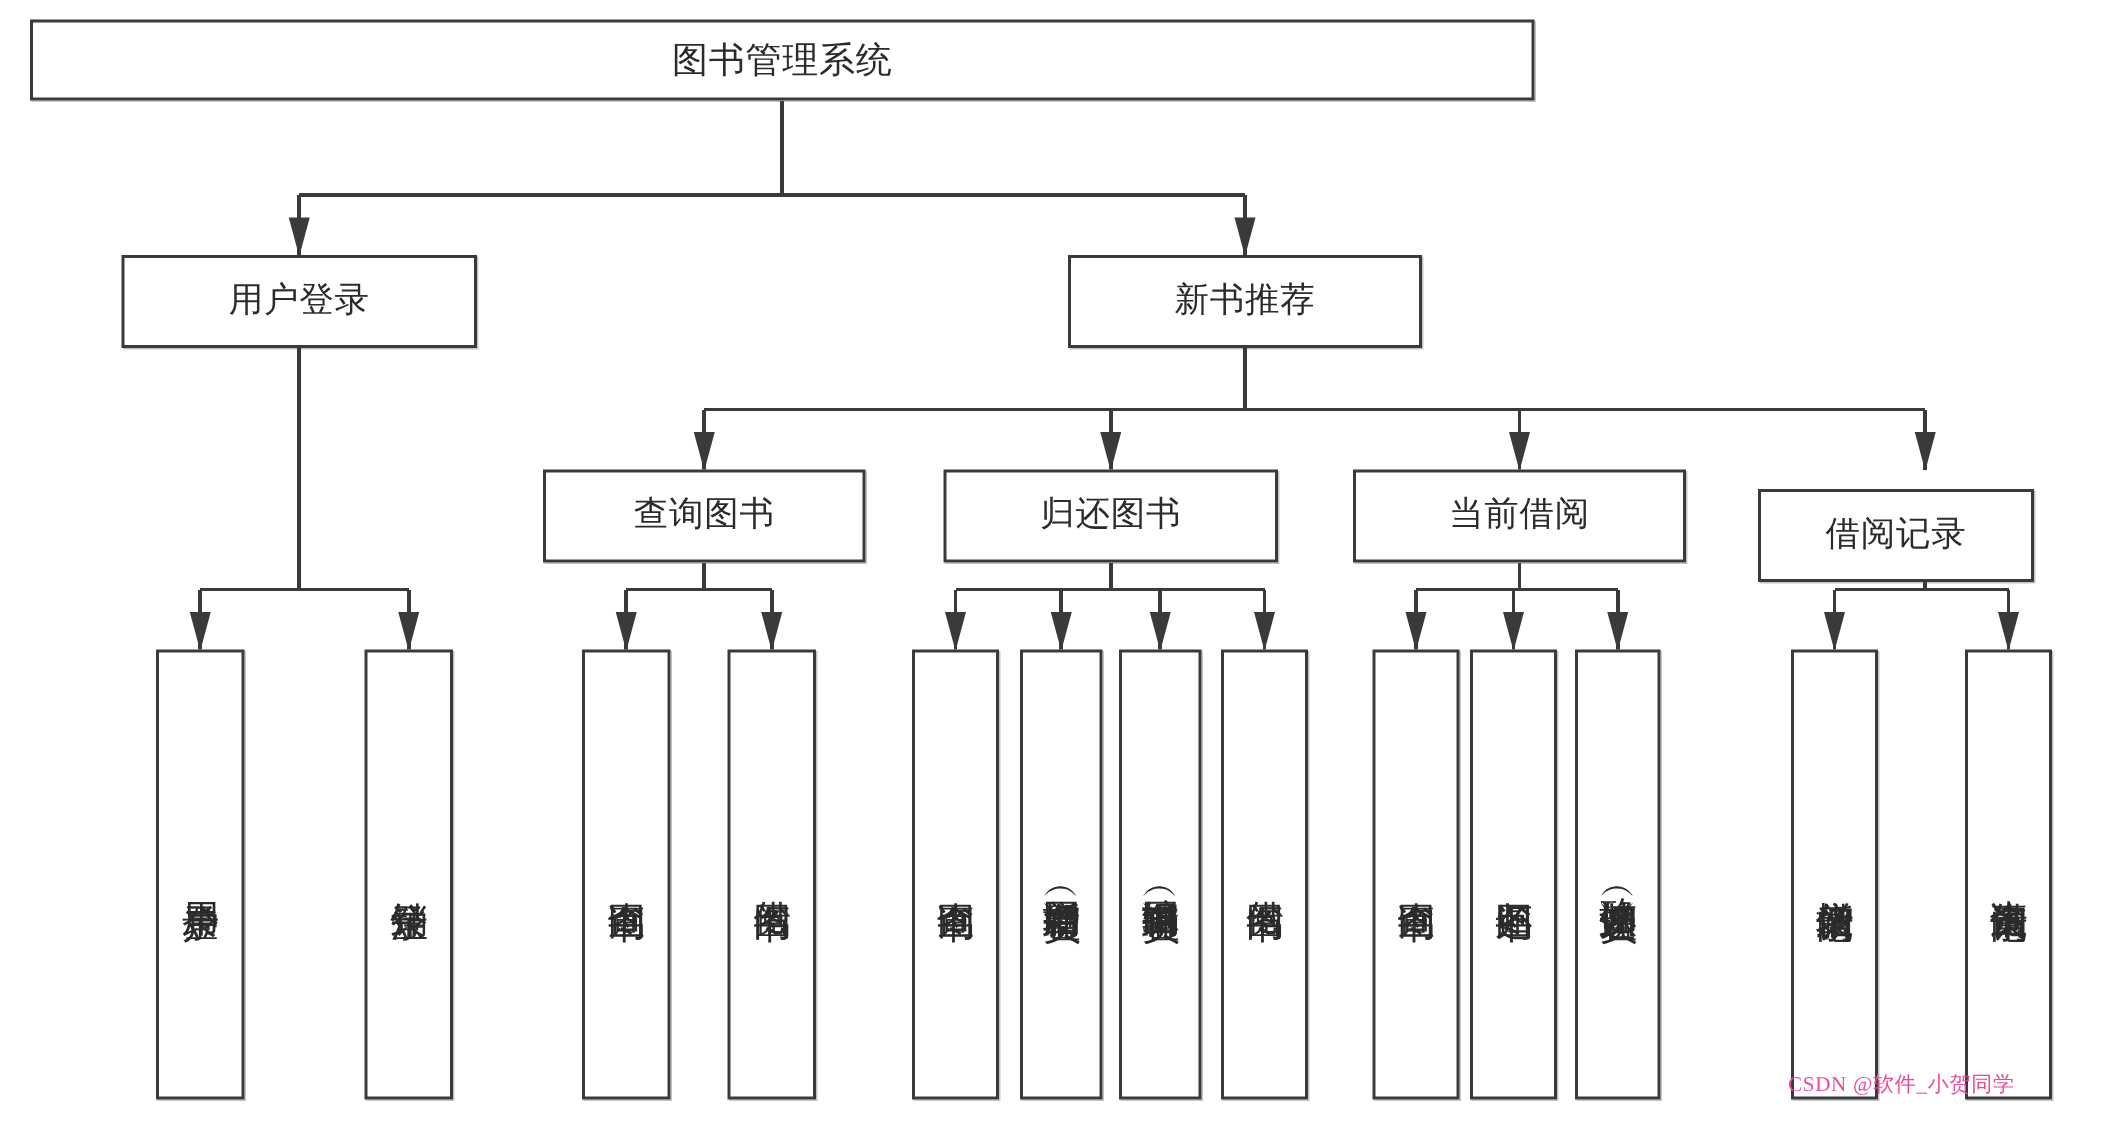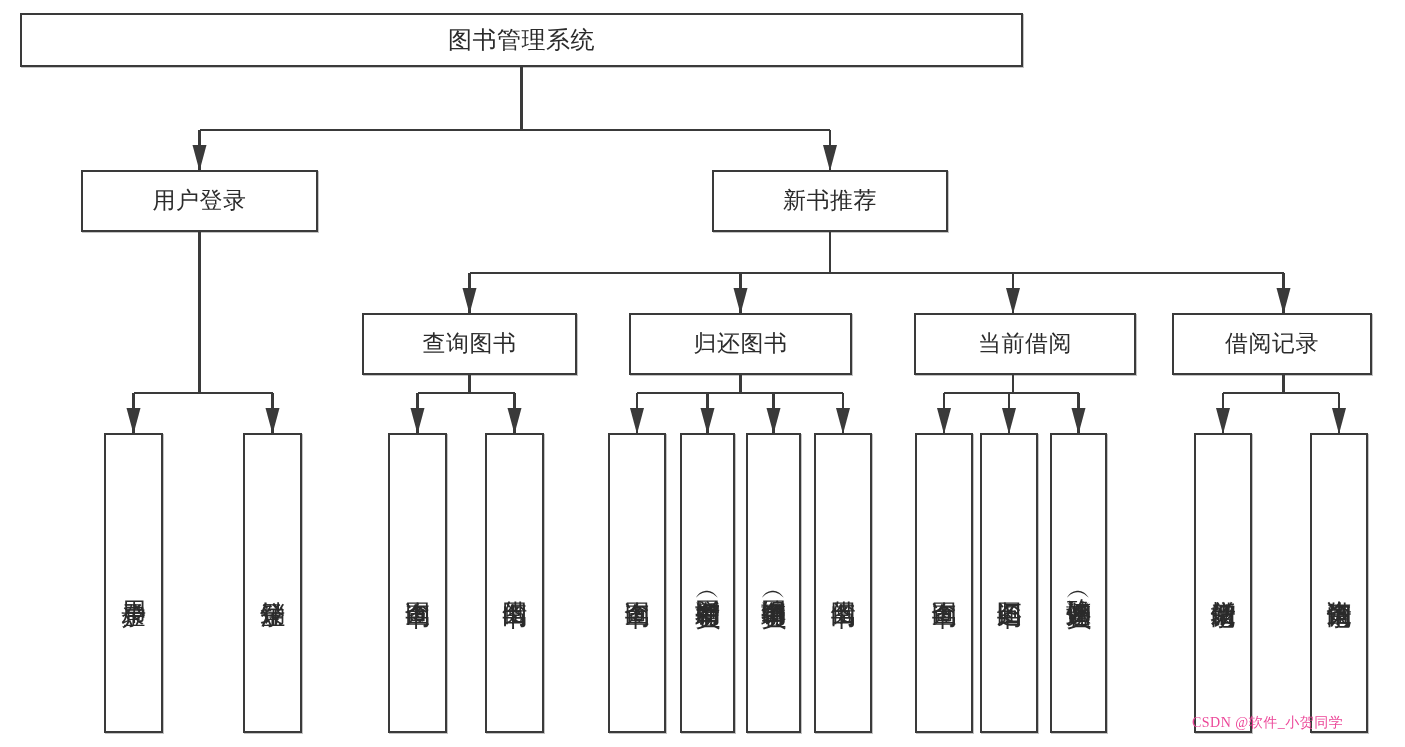--- a/index.html
+++ b/index.html
@@ -141,24 +141,24 @@
       </div>
       <div class="node h" style="left: 712px; top: 170px; width: 236px; height: 62px;">
         <span class="label">新书推荐</span>
       </div>
       <div class="node h" style="left: 362px; top: 313px; width: 215px; height: 62px;">
         <span class="label">查询图书</span>
       </div>
       <div class="node h" style="left: 629px; top: 313px; width: 223px; height: 62px;">
         <span class="label">归还图书</span>
       </div>
-      <div class="node h" style="left: 902px; top: 313px; width: 222px; height: 62px; margin-left: 12px;">
+      <div class="node h" style="left: 902px; top: 313px; width: 222px; height: 62px;">
         <span class="label">当前借阅</span>
       </div>
-      <div class="node h" style="left: 1172px; top: 313px; width: 200px; height: 62px;">
+      <div class="node h" style="left: 1172px; top: 326px; width: 184px; height: 62px;">
         <span class="label">借阅记录</span>
       </div>
       <div class="node v" style="left: 104px; top: 433px; width: 59px; height: 300px;">
         <span class="label">用户登录</span>
       </div>
       <div class="node v" style="left: 243px; top: 433px; width: 59px; height: 300px;">
         <span class="label">注销登录</span>
       </div>
       <div class="node v" style="left: 388px; top: 433px; width: 59px; height: 300px;">
         <span class="label">查询图书</span>

